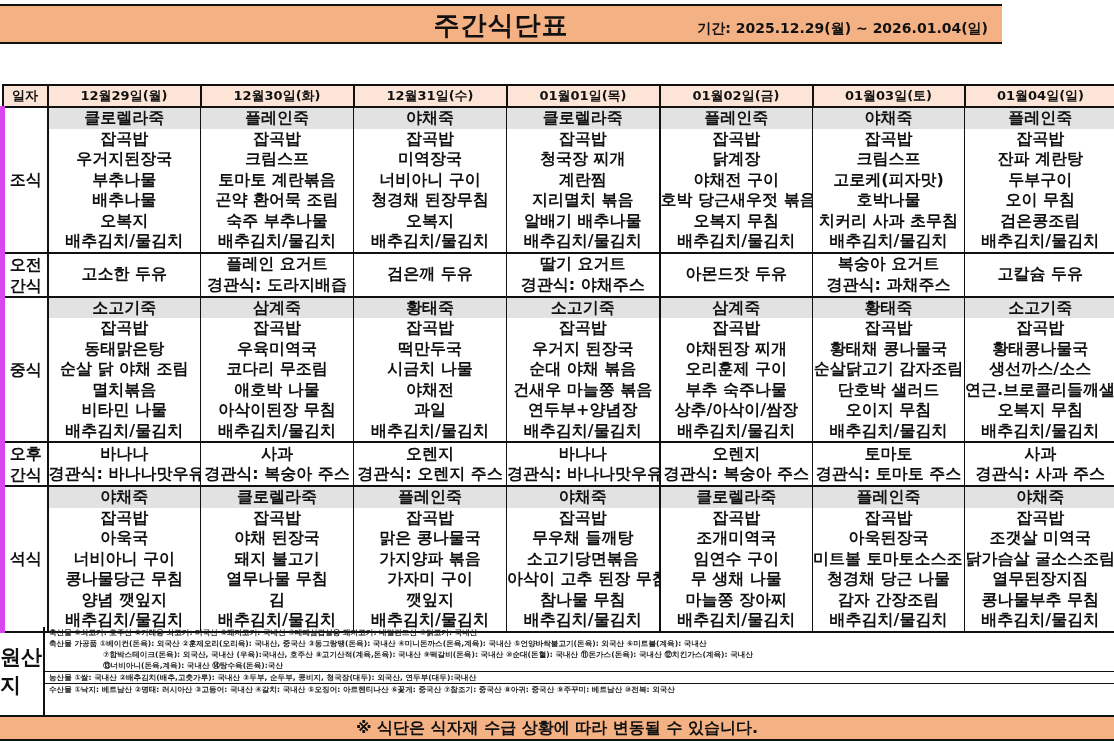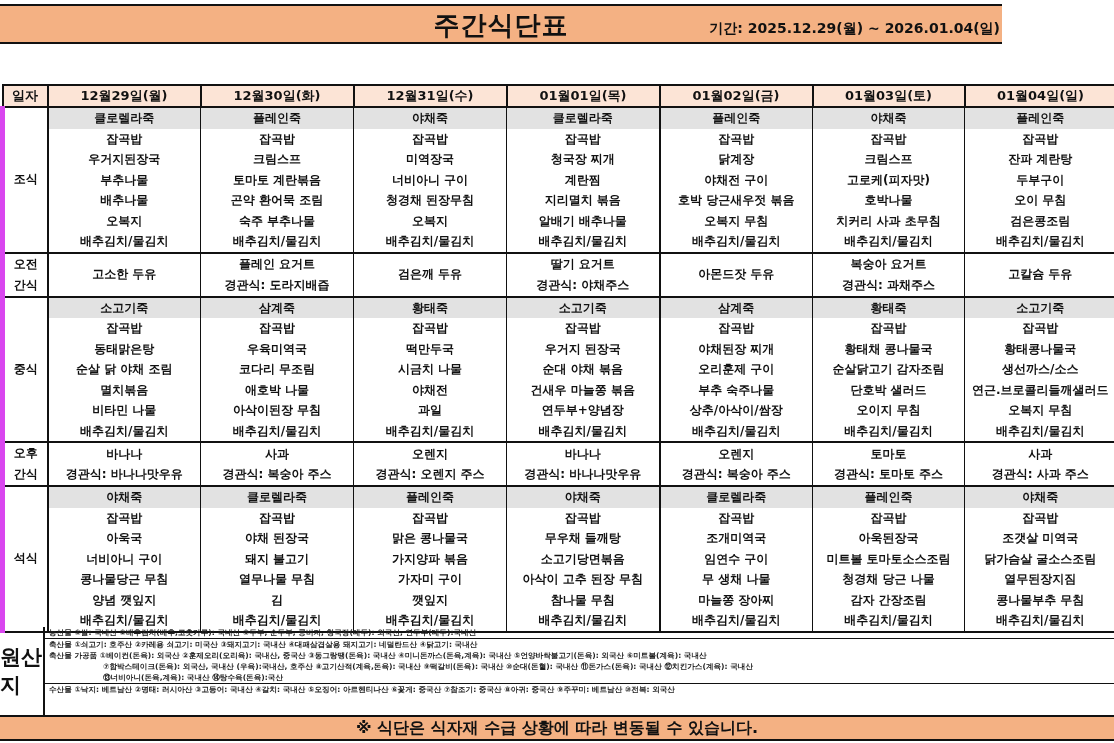--- a/index.html
+++ b/index.html
@@ -1,21 +1,21 @@
 <!DOCTYPE html>
 <html><head>
 <meta charset="utf-8">
 <style>
   * { box-sizing: border-box; margin: 0; padding: 0; }
   body { width: 1114px; height: 743px; background: #ffffff; font-family: "DejaVu Sans", sans-serif; color: #111; overflow: hidden; position: relative; }
   .title-bar { position: absolute; left: 0; top: 4px; width: 1002px; height: 40px; background: #f4b183; border-top: 2px solid #111; border-bottom: 2px solid #111; }
   .title-bar .title { position: absolute; left: 0; right: 0; top: 2px; text-align: center; font-size: 26px; font-weight: bold; letter-spacing: 1px; }
-  .title-bar .period { position: absolute; right: 2px; top: 14px; font-size: 14px; font-weight: bold; }
+  .title-bar .period { position: absolute; right: 14px; top: 14px; font-size: 14px; font-weight: bold; }
   table.menu { position: absolute; left: 0; top: 84px; width: 1114px; border-collapse: collapse; table-layout: fixed; }
-  table.menu td, table.menu th { text-align: center; font-size: 12px; font-weight: bold; white-space: nowrap; overflow: hidden; padding: 0; }
+  table.menu td, table.menu th { text-align: center; font-size: 16px; font-weight: bold; white-space: nowrap; overflow: hidden; padding: 0; }
   table.menu th { height: 22px; background: #fce4d6; font-size: 13px; border: 2px solid #111; }
   table.menu th.label-col { background: #fce4d6; }
   td.rowlabel { font-size: 15px; border-left: 5px solid #d946ef; border-right: 2px solid #111; border-bottom: 2px solid #111; line-height: 21px; }
   td.cell { border-right: 1px solid #111; vertical-align: top; }
   td.cell.thick-r { border-right: 2px solid #111; }
   tr.meal-end td.cell { border-bottom: 2px solid #111; }
   .line { height: 20.5px; line-height: 20.5px; }
   .line.porridge { background: #e2e2e2; }
   td.snack { vertical-align: middle; border-bottom: 2px solid #111; border-right: 1px solid #111; }
   td.snack .line { height: 20.5px; line-height: 20.5px; }
@@ -321,27 +321,27 @@
           <div class="line">배추김치/물김치</div>
         </td>
       </tr>
     </tbody>
 </table>
 
 <div class="origin">
   <div class="olabel">원산지</div>
   <div class="orows">
     <div class="ogroup">
-      <div class="orow">농산물  ①쌀: 국내산  ②배추김치(배추,고춧가루): 국내산  ③두부, 순두부, 콩비지, 청국장(대두): 외국산, 연두부(대두):국내산</div>
-    </div>
-    <div class="ogroup">
       <div class="orow">축산물  ①쇠고기: 호주산  ②카레용 쇠고기: 미국산  ③돼지고기: 국내산  ④대패삼겹살용 돼지고기: 네덜란드산  ④닭고기: 국내산</div>
       <div class="orow">축산물 가공품  ①베이컨(돈육): 외국산  ②훈제오리(오리육): 국내산, 중국산  ③동그랑땡(돈육): 국내산  ④미니돈까스(돈육,계육): 국내산  ⑤언양바싹불고기(돈육): 외국산  ⑥미트볼(계육): 국내산</div>
       <div class="orow indent">⑦함박스테이크(돈육): 외국산, 국내산 (우육):국내산, 호주산  ⑧고기산적(계육,돈육): 국내산  ⑨떡갈비(돈육): 국내산  ⑩순대(돈혈): 국내산  ⑪돈가스(돈육): 국내산  ⑫치킨가스(계육): 국내산</div>
       <div class="orow indent">⑬너비아니(돈육,계육): 국내산  ⑭탕수육(돈육):국산</div>
+    </div>
+    <div class="ogroup">
+      <div class="orow">농산물  ①쌀: 국내산  ②배추김치(배추,고춧가루): 국내산  ③두부, 순두부, 콩비지, 청국장(대두): 외국산, 연두부(대두):국내산</div>
     </div>
     <div>
       <div class="orow">수산물  ①낙지: 베트남산  ②명태: 러시아산  ③고등어: 국내산  ④갈치: 국내산  ⑤오징어: 아르헨티나산  ⑥꽃게: 중국산  ⑦참조기: 중국산  ⑧아귀: 중국산  ⑨주꾸미: 베트남산  ⑩전복: 외국산</div>
     </div>
   </div>
 </div>
 
 <div class="footer">※ 식단은 식자재 수급 상황에 따라 변동될 수 있습니다.</div>
 
 </body></html>

